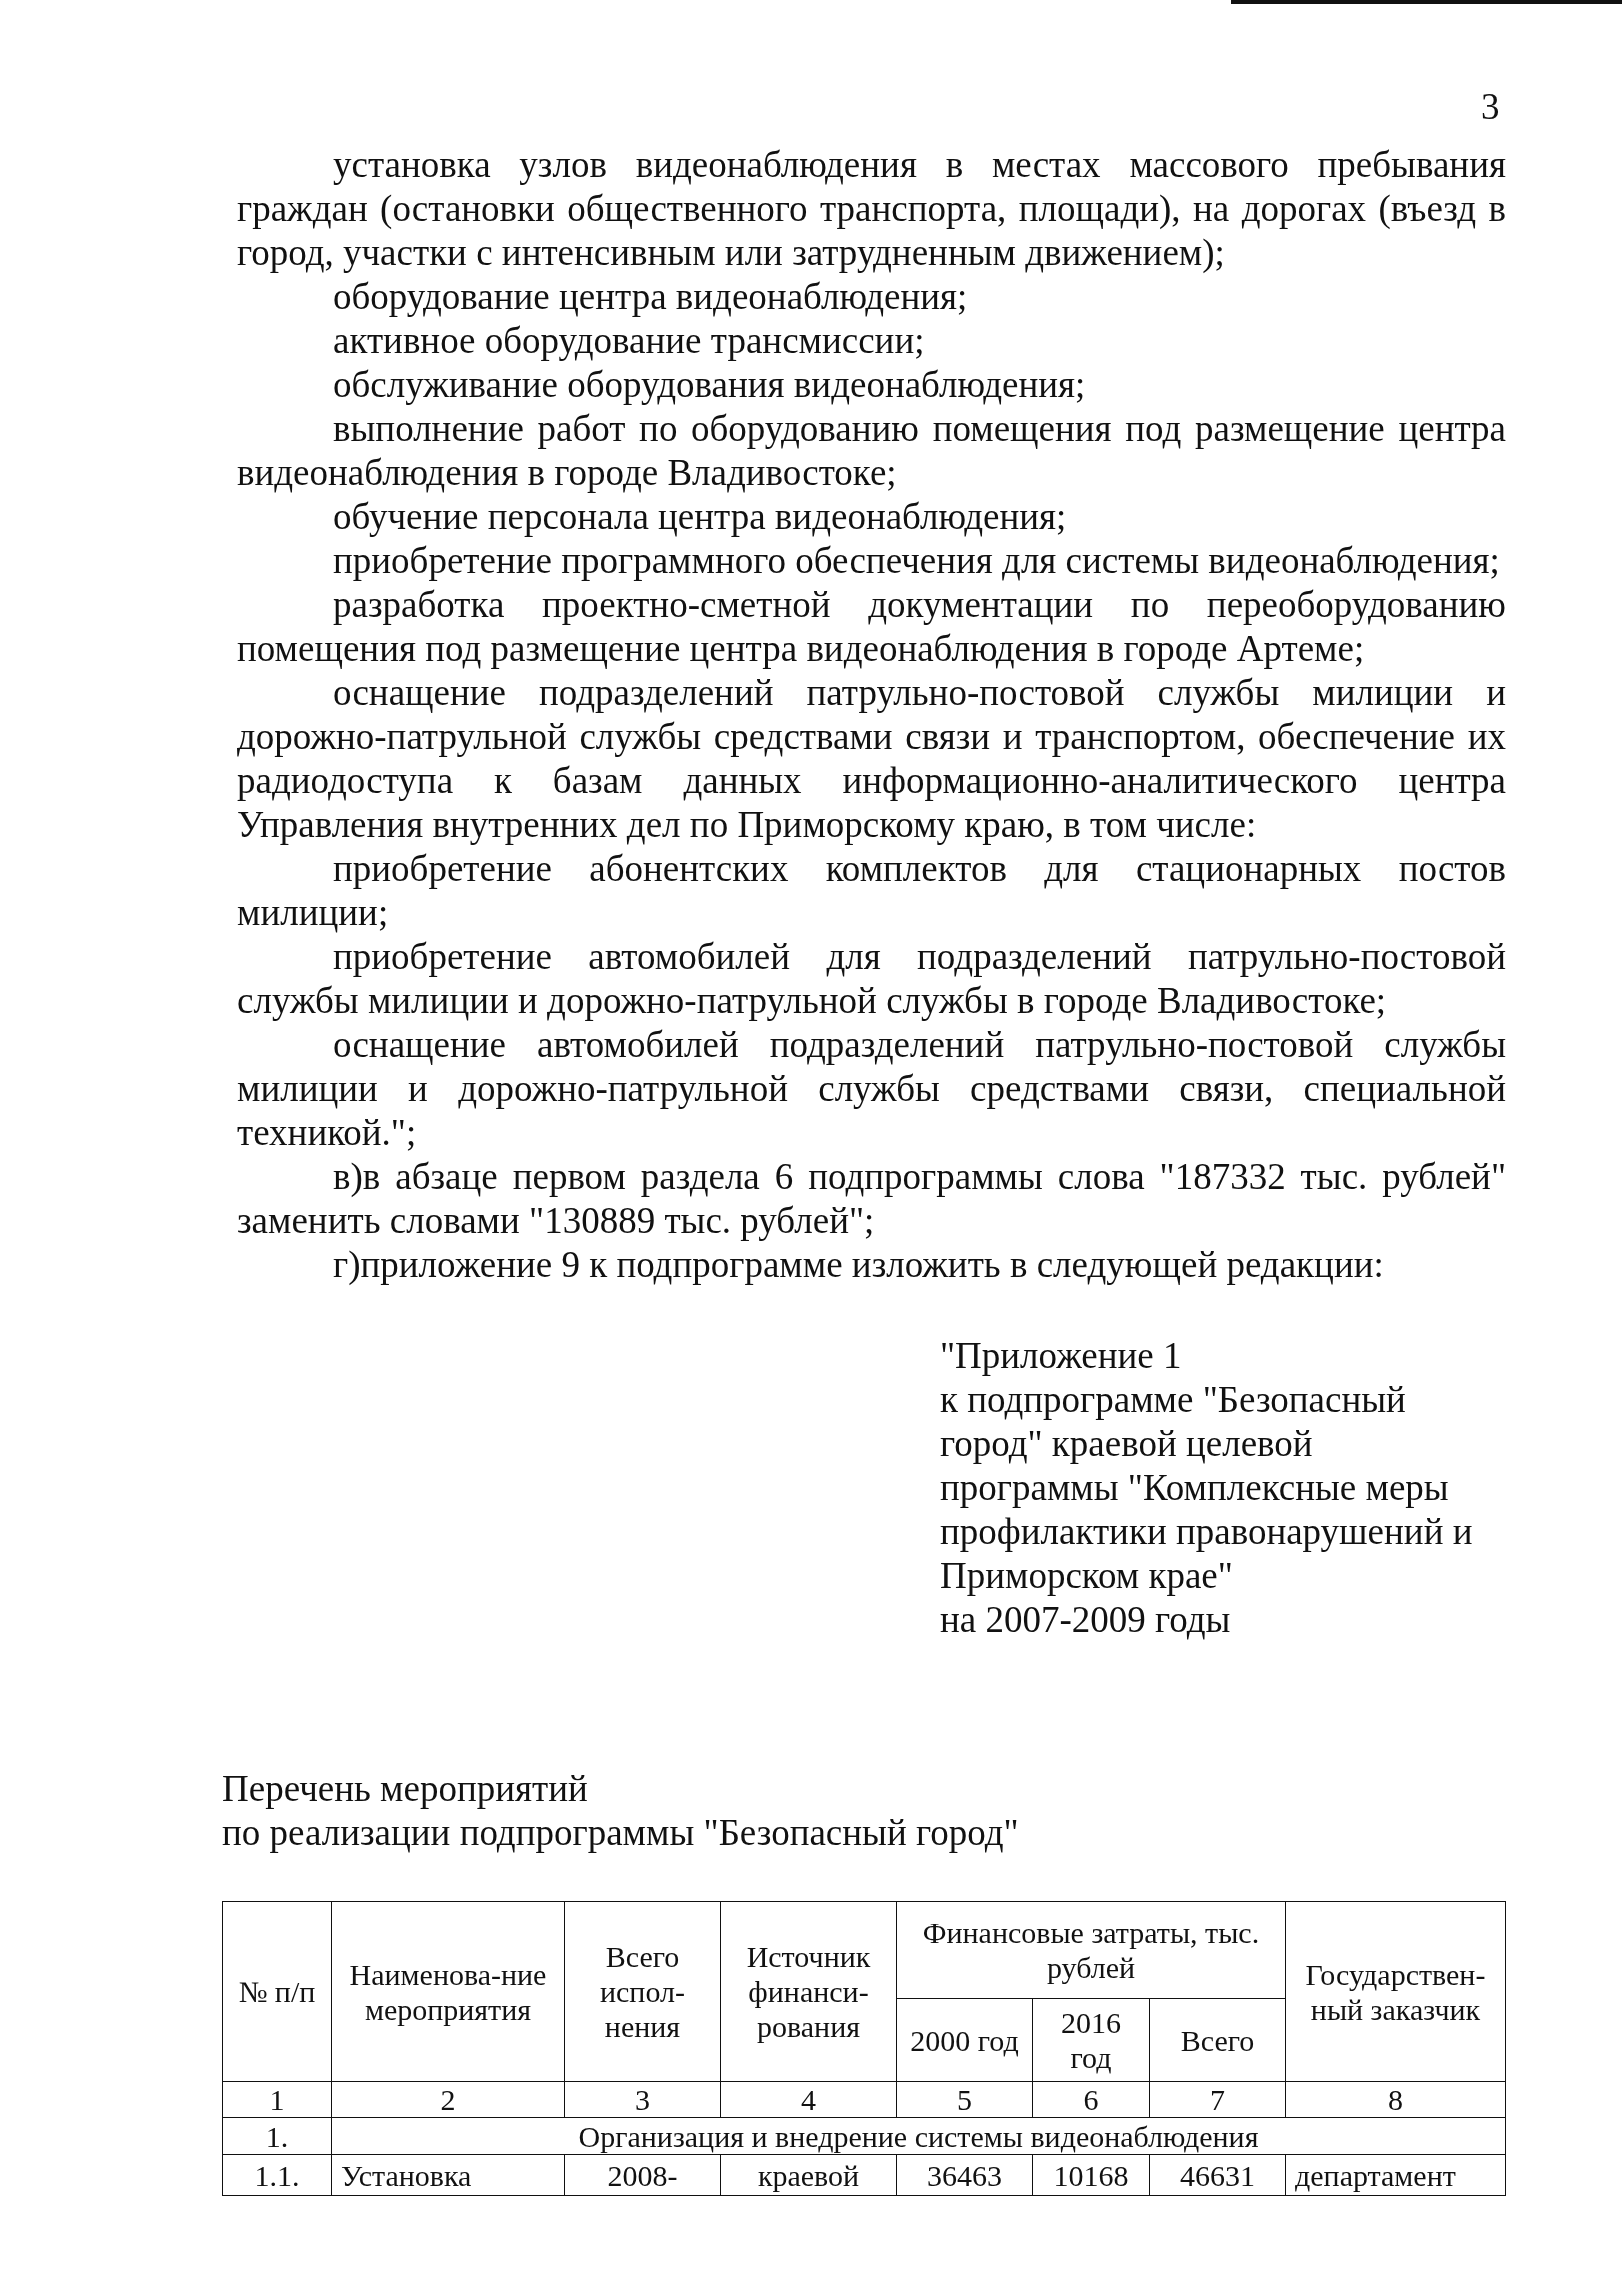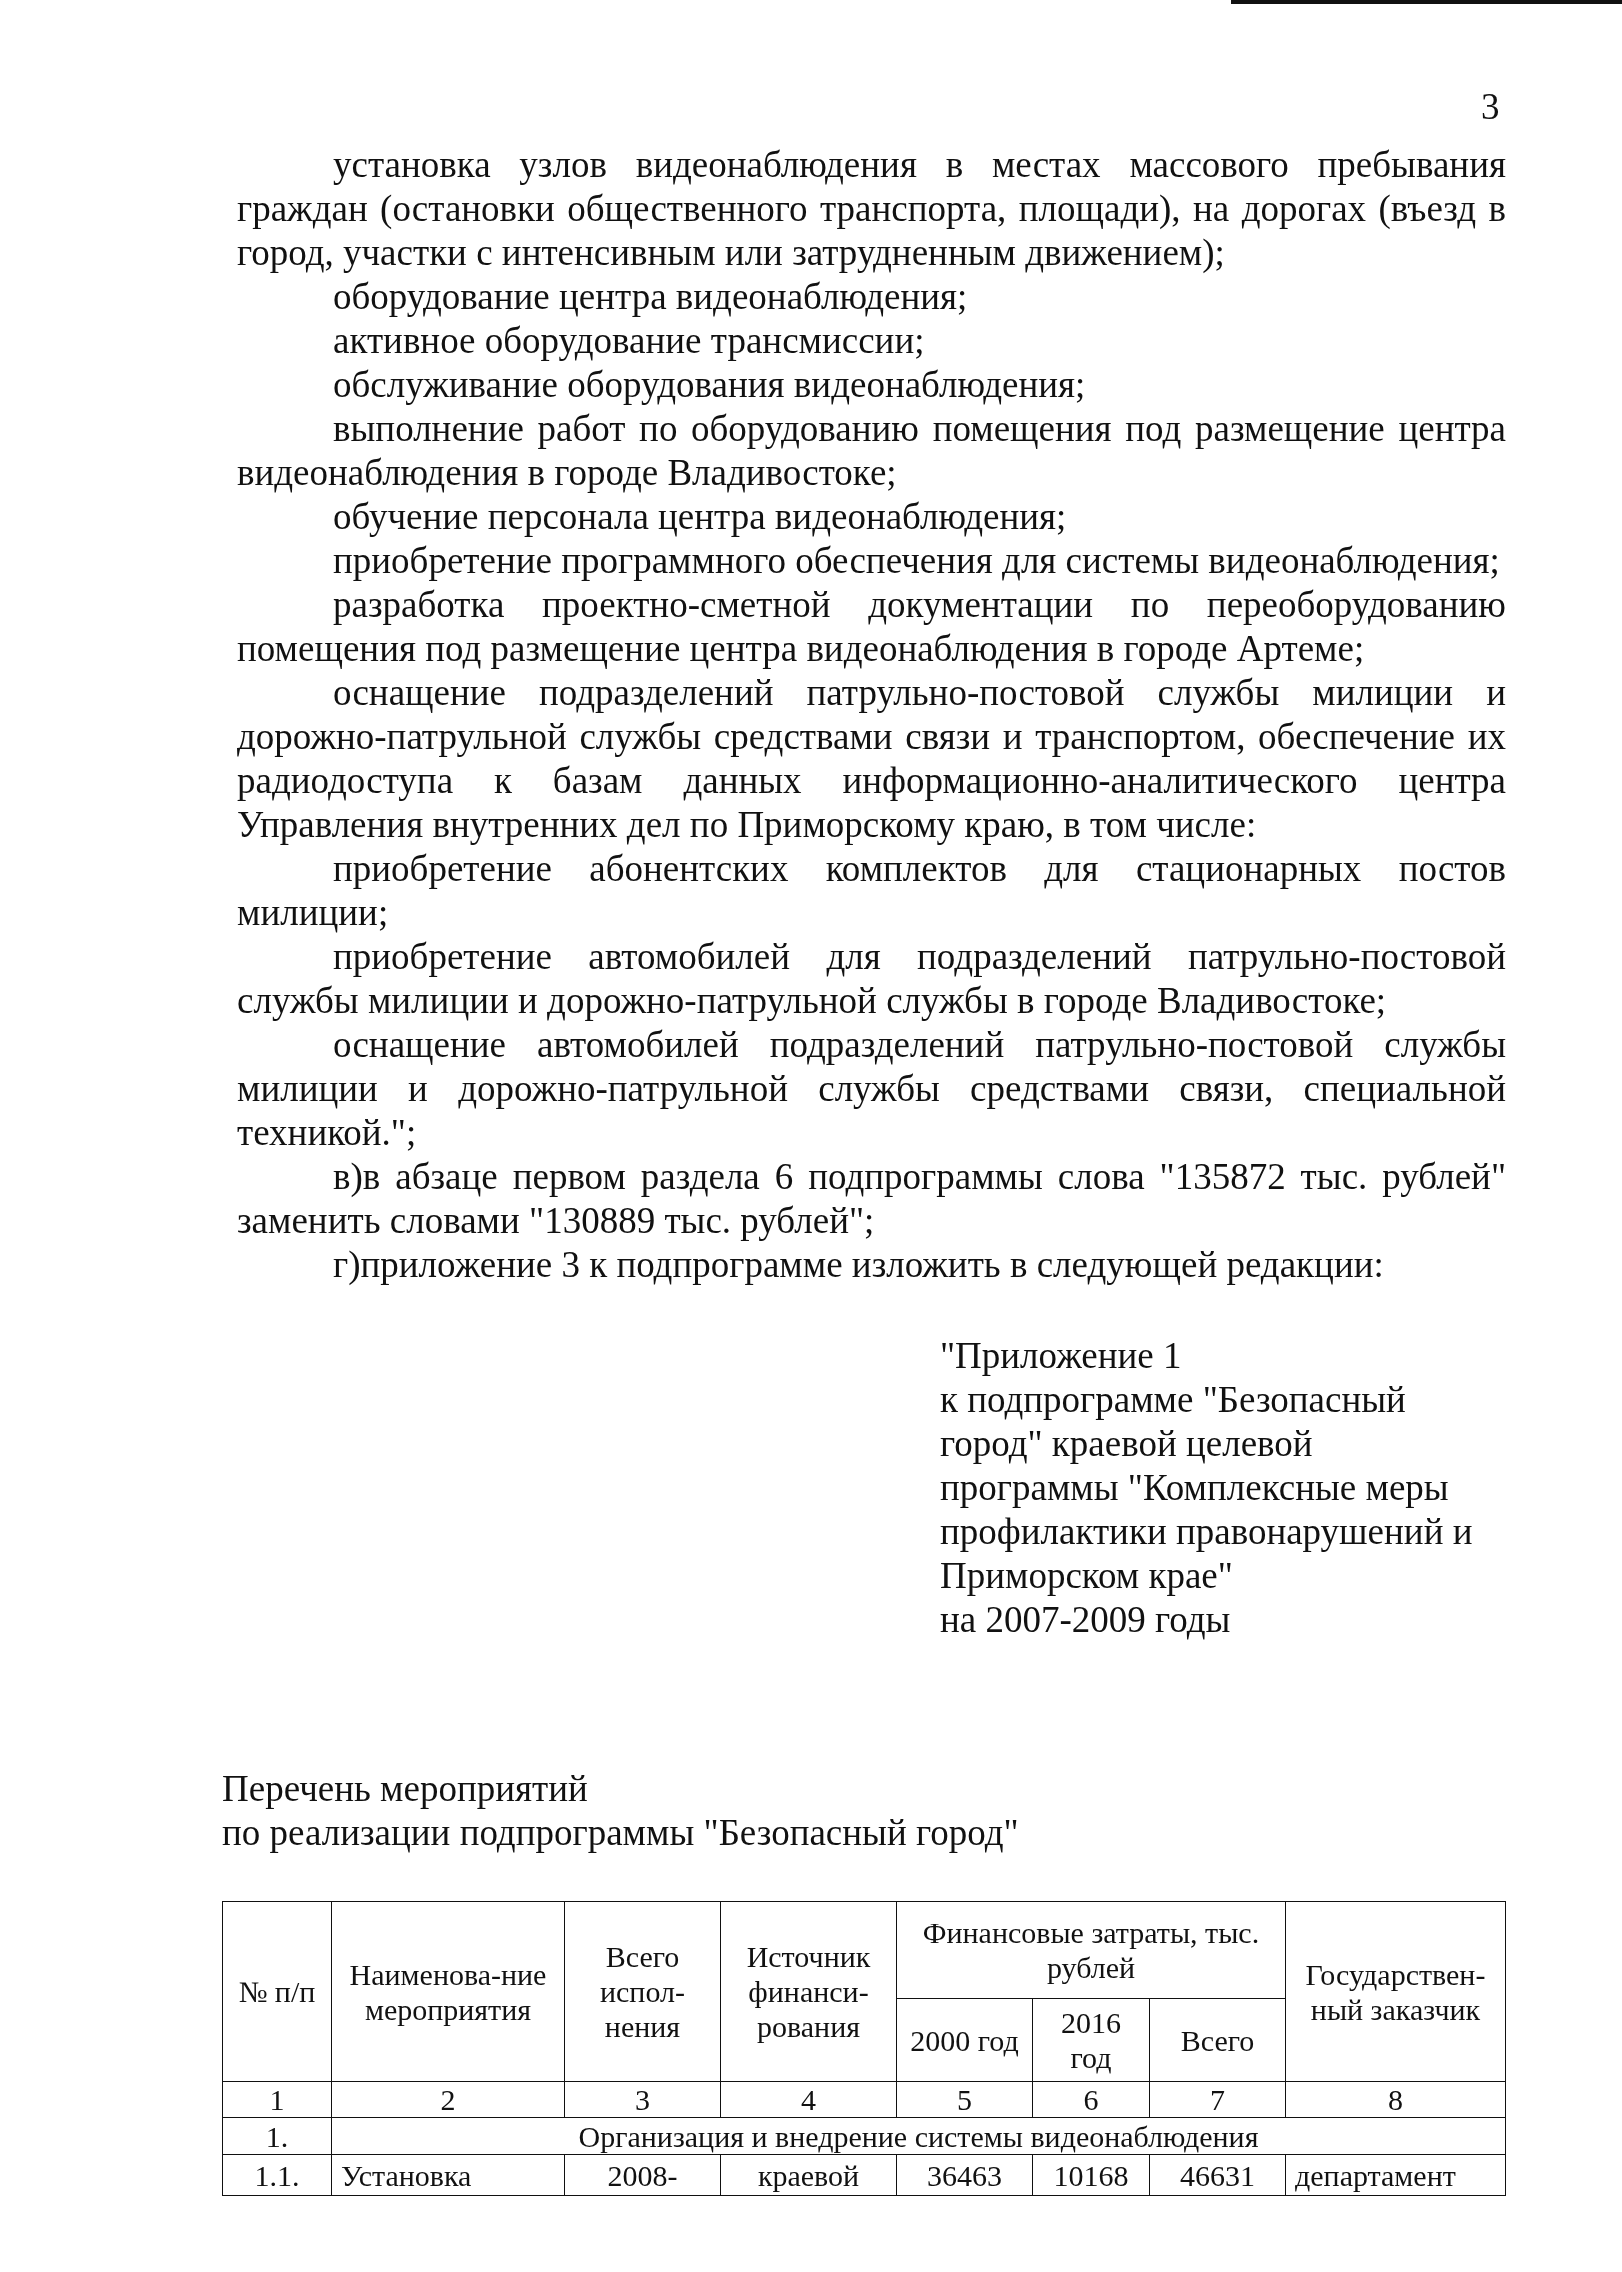--- a/index.html
+++ b/index.html
@@ -35,22 +35,22 @@
   <p class="p ind">активное оборудование трансмиссии;</p>
   <p class="p ind">обслуживание оборудования видеонаблюдения;</p>
   <p class="p ind">выполнение работ по оборудованию помещения под размещение центра видеонаблюдения в городе Владивостоке;</p>
   <p class="p ind">обучение персонала центра видеонаблюдения;</p>
   <p class="p ind">приобретение программного обеспечения для системы видеонаблюдения;</p>
   <p class="p ind">разработка проектно-сметной документации по переоборудованию помещения под размещение центра видеонаблюдения в городе Артеме;</p>
   <p class="p ind">оснащение подразделений патрульно-постовой службы милиции и дорожно-патрульной службы средствами связи и транспортом, обеспечение их радиодоступа к базам данных информационно-аналитического центра Управления внутренних дел по Приморскому краю, в том числе:</p>
   <p class="p ind">приобретение абонентских комплектов для стационарных постов милиции;</p>
   <p class="p ind">приобретение автомобилей для подразделений патрульно-постовой службы милиции и дорожно-патрульной службы в городе Владивостоке;</p>
   <p class="p ind">оснащение автомобилей подразделений патрульно-постовой службы милиции и дорожно-патрульной службы средствами связи, специальной техникой.";</p>
-  <p class="p ind">в)в абзаце первом раздела 6 подпрограммы слова "135872 тыс. рублей" заменить словами "130889 тыс. рублей";</p>
-  <p class="p ind">г)приложение 3 к подпрограмме изложить в следующей редакции:</p>
+  <p class="p ind">в)в абзаце первом раздела 6 подпрограммы слова "187332 тыс. рублей" заменить словами "130889 тыс. рублей";</p>
+  <p class="p ind">г)приложение 9 к подпрограмме изложить в следующей редакции:</p>
 </div>
 
 <div class="appendix">
   <div>"Приложение 1</div>
   <div>к подпрограмме "Безопасный</div>
   <div>город" краевой целевой</div>
   <div>программы "Комплексные меры</div>
   <div>профилактики правонарушений и</div>
   <div>Приморском крае"</div>
   <div>на 2007-2009 годы</div>

